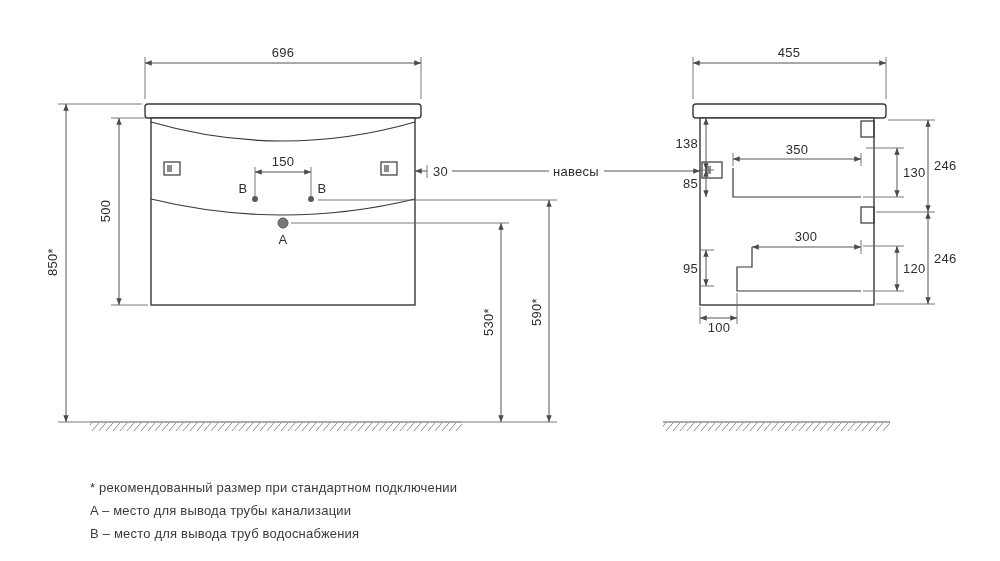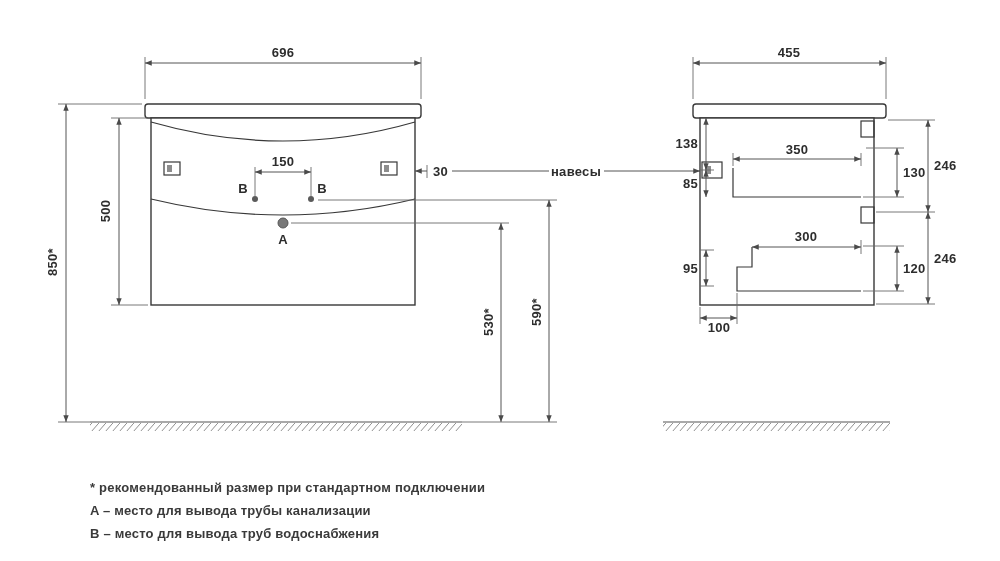--- a/index.html
+++ b/index.html
@@ -1,18 +1,18 @@
 <!DOCTYPE html>
 <html><head>
 <meta charset="utf-8">
 <style>
   html,body{margin:0;padding:0;background:#fff;}
   .page{
     position:relative;width:1000px;height:561px;background:#ffffff;
-    font-family:"Liberation Sans",sans-serif;overflow:hidden;font-weight:bold;
+    font-family:"Liberation Sans",sans-serif;overflow:hidden;
   }
   svg{display:block;}
   svg text{
     font-family:"Liberation Sans",sans-serif;
     font-size:13px;fill:#2d2d2d;letter-spacing:.3px;
   }
   svg text.note{font-size:13px;fill:#3a3a3a;letter-spacing:.2px;}
   .outline{fill:#ffffff;stroke:#383838;stroke-width:1.4;}
   .thin{fill:none;stroke:#383838;stroke-width:1.2;}
   .dim{stroke:#555555;stroke-width:1;fill:none;}

